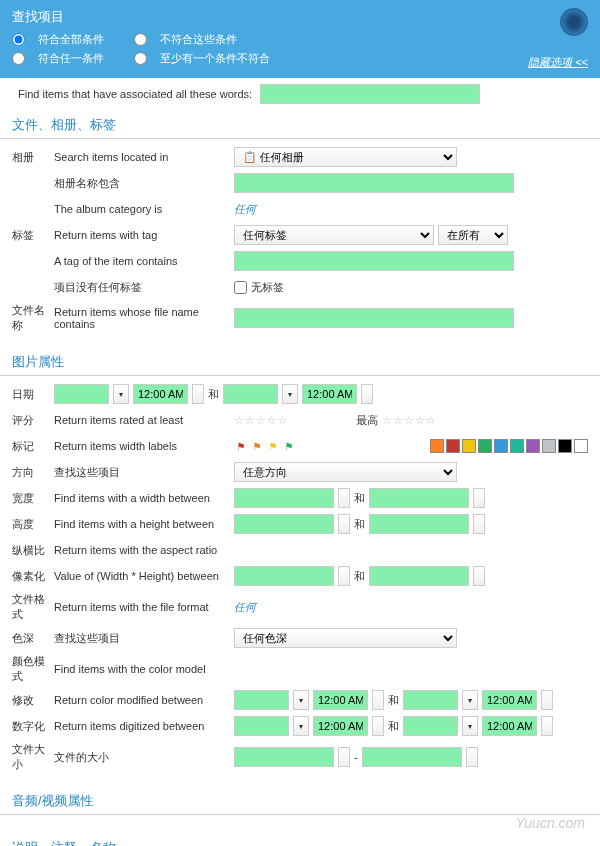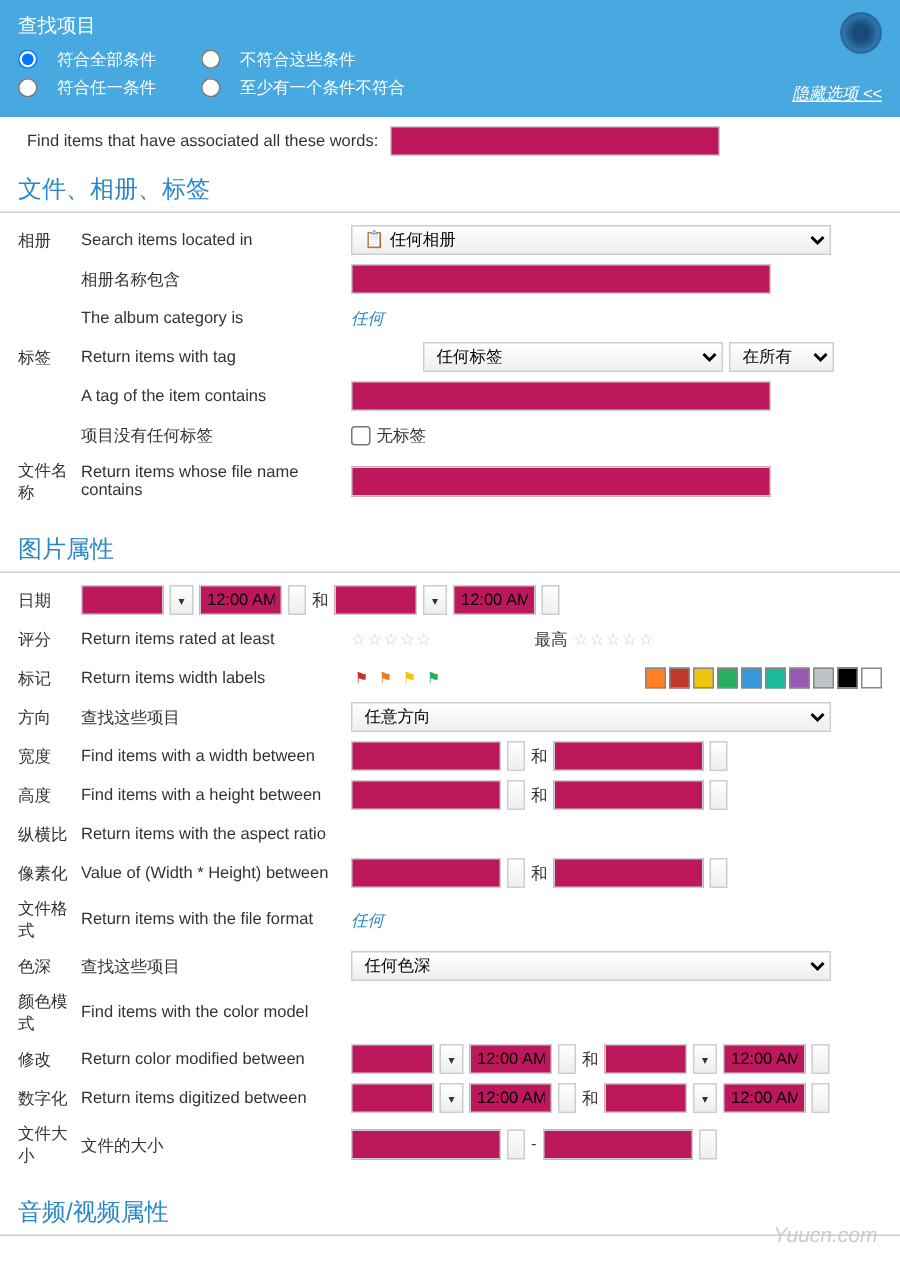--- a/index.html
+++ b/index.html
@@ -5,30 +5,30 @@
 * { box-sizing: border-box; margin: 0; padding: 0; }
 body { font-family: Arial, sans-serif; font-size: 11px; background: #fff; width: 600px; color: #333; }
 .header { background: #47a9e0; color: #fff; padding: 8px 12px; position: relative; }
 .header-title { font-size: 13px; margin-bottom: 6px; }
 .radio-row { display: flex; gap: 30px; margin-bottom: 4px; font-size: 11px; }
 .radio-row label { display: flex; align-items: center; gap: 13px; }
 .hide-link { position: absolute; right: 12px; bottom: 8px; font-style: italic; font-size: 11px; text-decoration: underline; }
 .eye-icon { position: absolute; right: 12px; top: 8px; width: 28px; height: 28px; border-radius: 50%; background: radial-gradient(circle, #1a4a7a 30%, #2a6aa0 60%, #47a9e0); border: 2px solid #2a6aa0; }
 .search-row { padding: 6px 18px; display: flex; align-items: center; gap: 8px; }
 .search-row input { flex: 0 0 220px; border: 1px solid #ccc; height: 20px; padding: 2px 4px; }
-.section-title { color: #2a88c8; font-size: 16px; padding: 6px 12px 4px; border-bottom: 1px solid #ccc; margin-bottom: 8px; }
+.section-title { color: #2a88c8; font-size: 13px; padding: 6px 12px 4px; border-bottom: 1px solid #ccc; margin-bottom: 8px; }
 .form-area { padding: 0 12px 8px; }
 .form-row { display: flex; align-items: center; margin-bottom: 6px; min-height: 20px; }
 .col-label { width: 42px; flex-shrink: 0; font-size: 11px; }
 .col-desc { width: 180px; flex-shrink: 0; font-size: 11px; }
 .col-controls { display: flex; align-items: center; gap: 4px; flex: 1; }
-.sel, .inp { border: 1px solid #ccc; height: 20px; font-size: 11px; padding: 1px 4px; background: #be185d; }
+.sel, .inp { border: 1px solid #ccc; height: 20px; font-size: 11px; padding: 1px 4px; background: #86efac; }
 .sel { background: linear-gradient(#fff, #eee); }
-.sel-wide { width: 320px; }
-.sel-med { width: 200px; margin-left: 48px; }
+.sel-wide { width: 223px; }
+.sel-med { width: 200px; }
 .sel-sm { width: 60px; }
 .inp-wide { width: 280px; }
 .inp-sm { width: 55px; }
 .spin { width: 12px; height: 20px; border: 1px solid #ccc; background: linear-gradient(#fff, #eee); display: inline-flex; flex-direction: column; }
 .spin::before, .spin::after { content: ""; flex: 1; }
 .dd { width: 16px; height: 20px; border: 1px solid #ccc; background: linear-gradient(#fff, #eee); display: flex; align-items: center; justify-content: center; font-size: 8px; }
 .link-text { color: #2a88c8; font-style: italic; }
 .stars { color: #ccc; letter-spacing: 1px; }
 .and-text { font-size: 11px; }
 .flags { display: flex; gap: 2px; }

